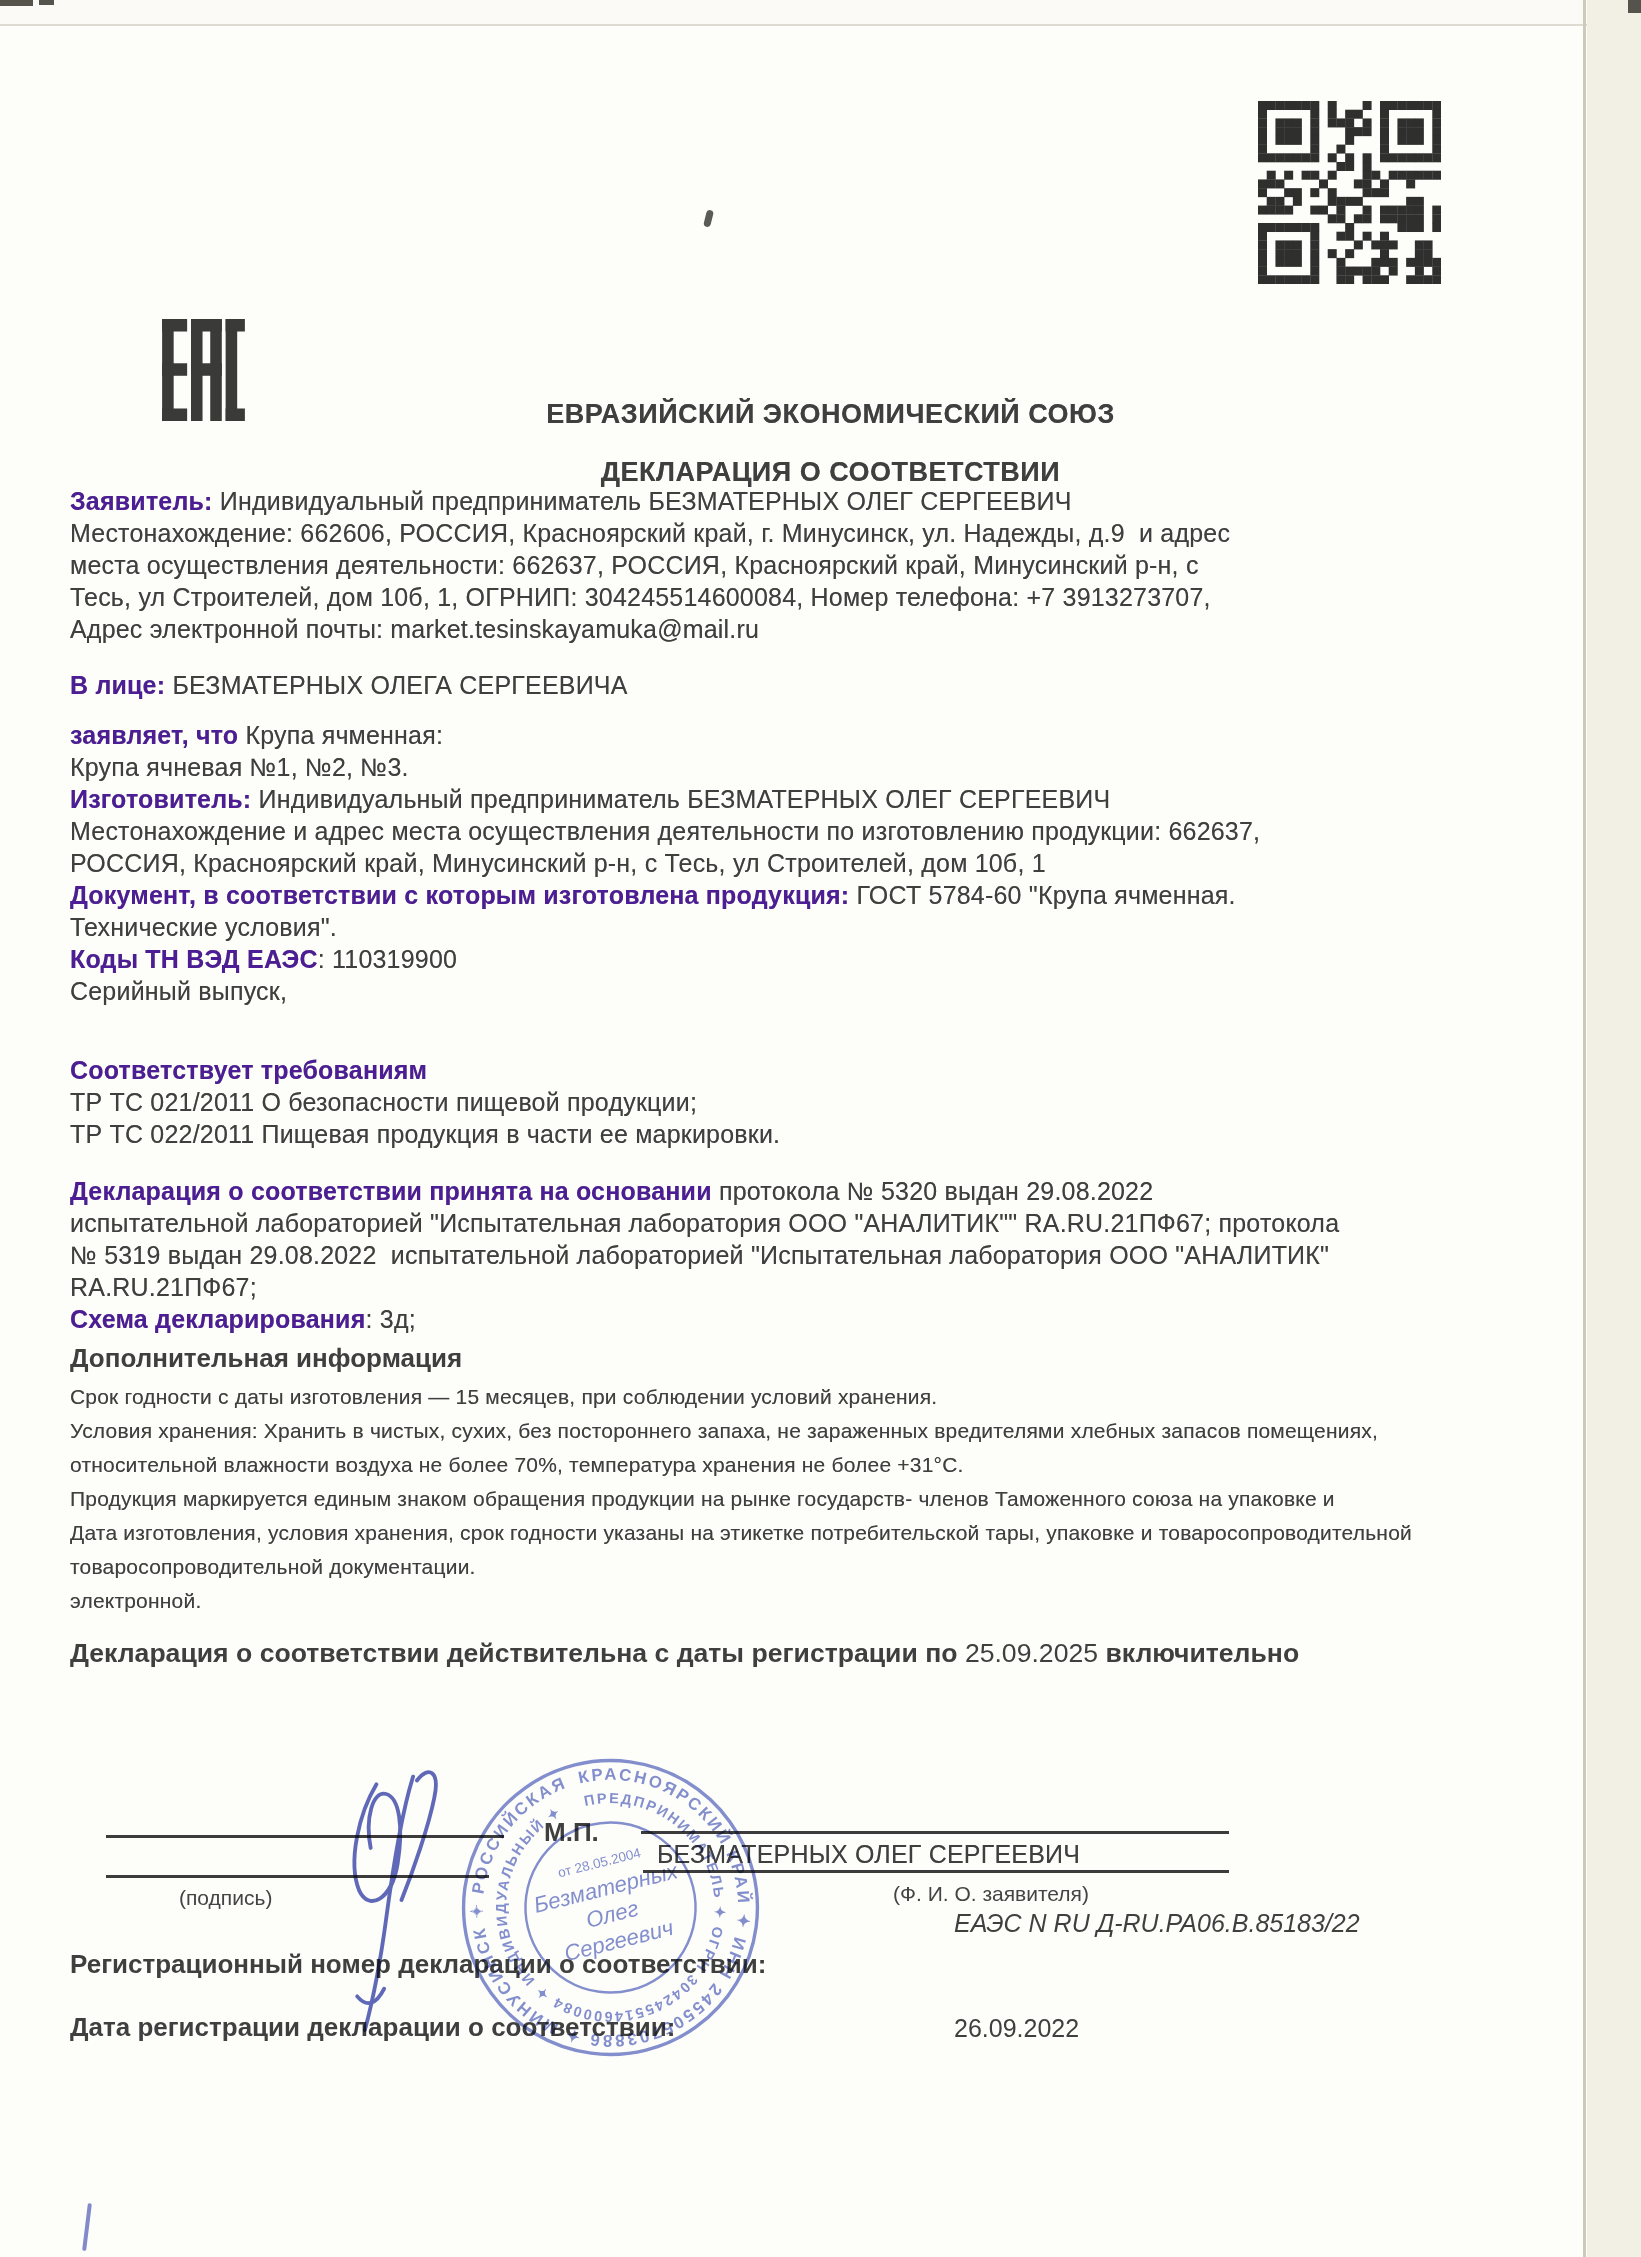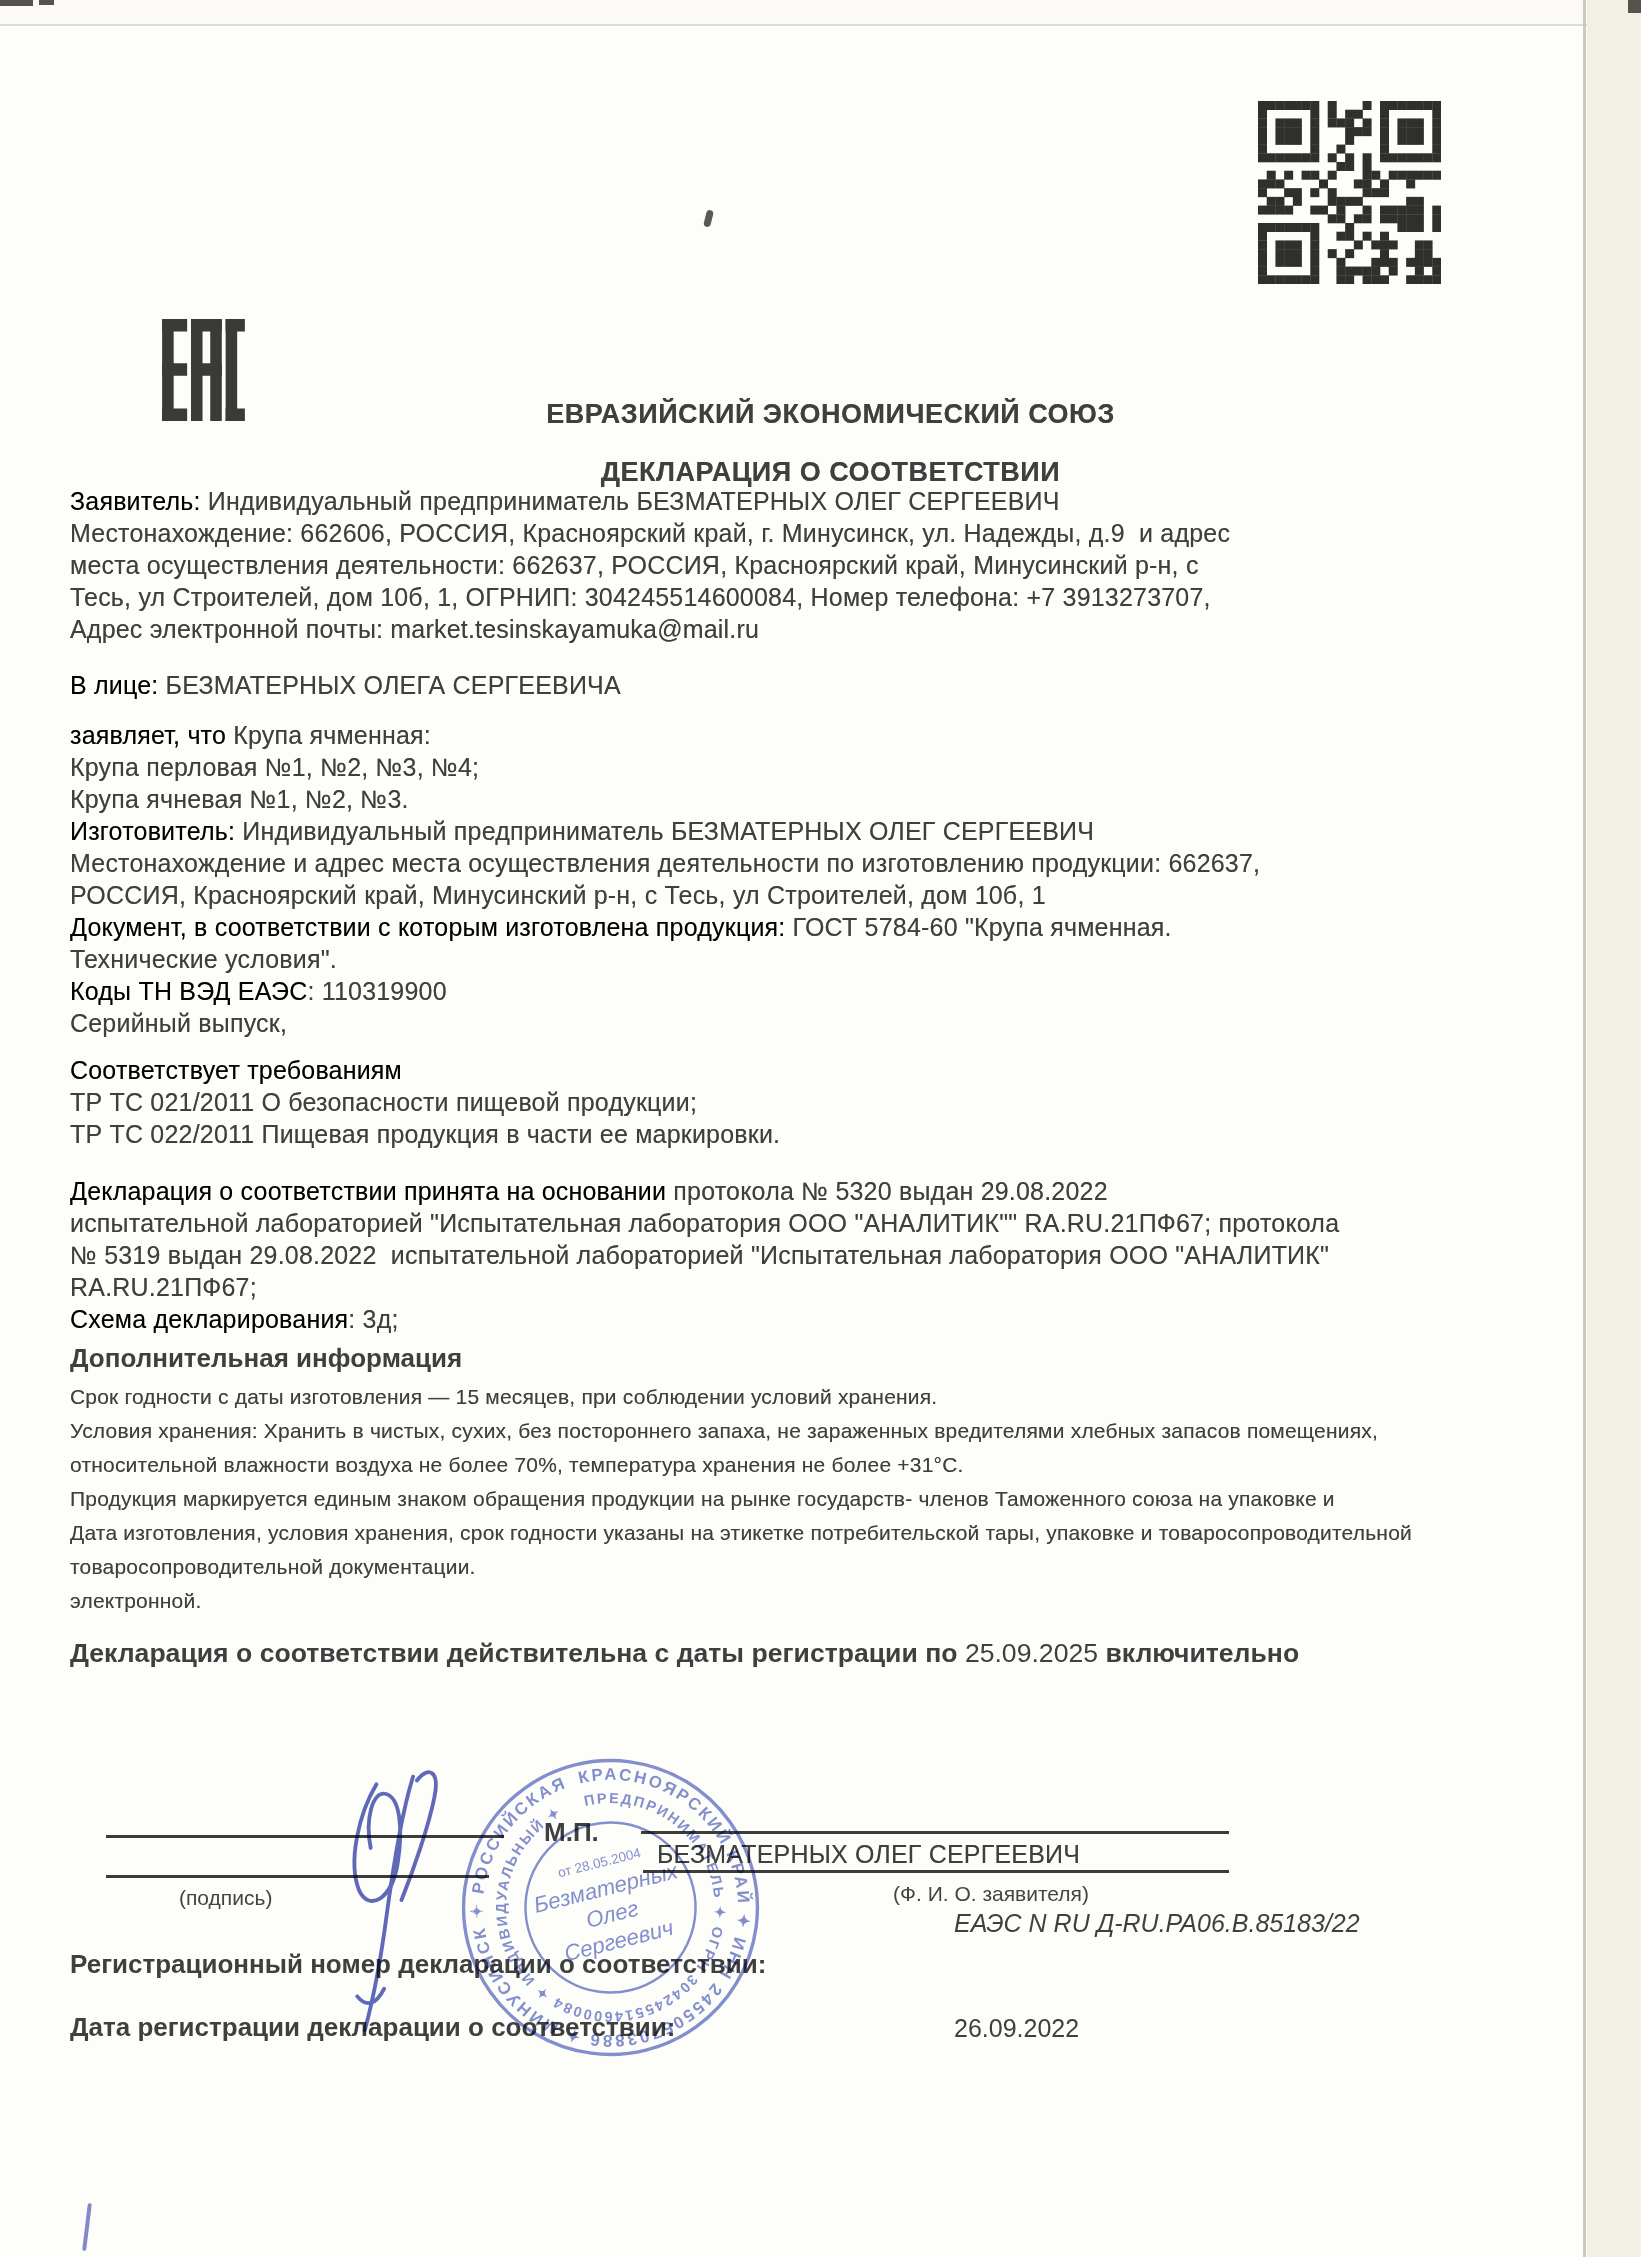--- a/index.html
+++ b/index.html
@@ -5,21 +5,21 @@
   html,body{margin:0;padding:0;background:#e8e8e8;}
   .page{
     position:relative;width:1641px;height:2257px;margin:0 auto;
     background:#fdfdfa;overflow:hidden;
     font-family:"Liberation Sans", sans-serif;color:#3f3f3f;
   }
   .abs{position:absolute;}
   .ln{white-space:pre-wrap;}
   .body-text{font-size:25px;line-height:32px;letter-spacing:0.2px;text-shadow:0 0 0.5px rgba(70,70,70,.55);}
   .small-text{font-size:21px;line-height:34px;letter-spacing:0.2px;text-shadow:0 0 0.4px rgba(70,70,70,.5);}
-  .b{font-weight:400;color:#000000;}
+  .b{font-weight:700;color:#4c1d95;}
   .title{font-size:27px;font-weight:700;letter-spacing:0.5px;text-align:center;width:1545px;left:58px;text-shadow:0 0 0.5px rgba(60,60,60,.6);margin-top:42px;}
   .hdr{font-size:26px;font-weight:700;}
   .rule{background:#3c3c3c;height:2.9px;}
   .caption{font-size:21px;color:#444;}
   .validity{font-size:26.6px;font-weight:700;white-space:pre-wrap;}
   .validity .reg{font-weight:400;}
   .reg-label{font-size:26px;font-weight:700;}
   .reg-value{font-size:25px;}
   
   .edge-strip{left:1587px;top:0;width:54px;height:2257px;background:#f2efe4;}
@@ -311,21 +311,20 @@
     <div class="ln">Тесь, ул Строителей, дом 10б, 1, ОГРНИП: 304245514600084, Номер телефона: +7 3913273707,</div>
     <div class="ln">Адрес электронной почты: market.tesinskayamuka@mail.ru</div>
   </div>
 
   <div class="abs body-text" style="left:70px;top:669px;width:1511px;">
     <div class="ln"><span class="b">В лице:</span><span> БЕЗМАТЕРНЫХ ОЛЕГА СЕРГЕЕВИЧА</span></div>
   </div>
 
   <div class="abs body-text" style="left:70px;top:719px;width:1511px;">
     <div class="ln"><span class="b">заявляет, что</span><span> Крупа ячменная:</span></div>
-    <div class="ln">Крупа перловая №1, №2, №3, №4;</div>
     <div class="ln">Крупа ячневая №1, №2, №3.</div>
     <div class="ln"><span class="b">Изготовитель:</span><span> Индивидуальный предприниматель БЕЗМАТЕРНЫХ ОЛЕГ СЕРГЕЕВИЧ</span></div>
     <div class="ln">Местонахождение и адрес места осуществления деятельности по изготовлению продукции: 662637,</div>
     <div class="ln">РОССИЯ, Красноярский край, Минусинский р-н, с Тесь, ул Строителей, дом 10б, 1</div>
     <div class="ln"><span class="b">Документ, в соответствии с которым изготовлена продукция:</span><span> ГОСТ 5784-60 "Крупа ячменная.</span></div>
     <div class="ln">Технические условия".</div>
     <div class="ln"><span class="b">Коды ТН ВЭД ЕАЭС</span><span>: 110319900</span></div>
     <div class="ln">Серийный выпуск,</div>
   </div>
 

